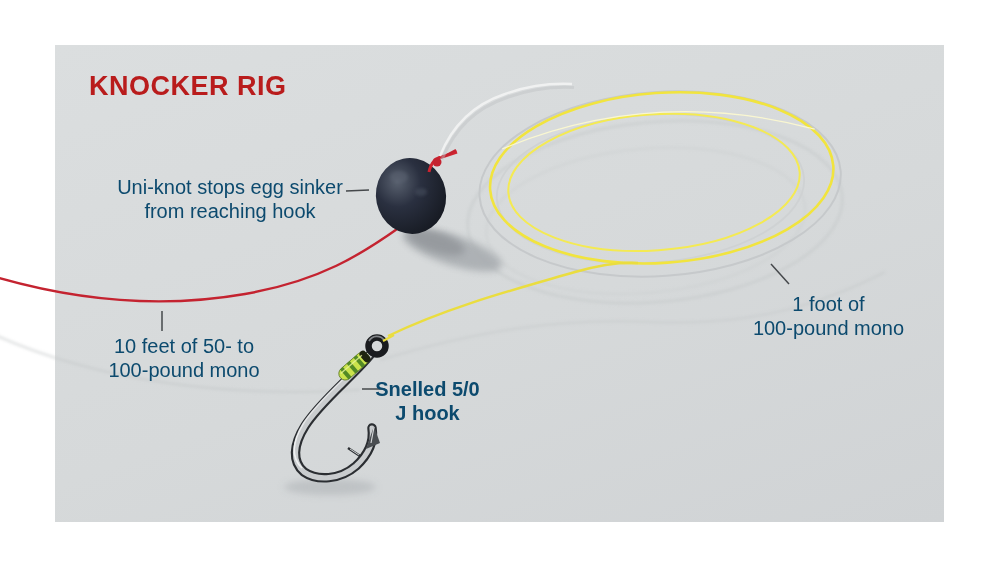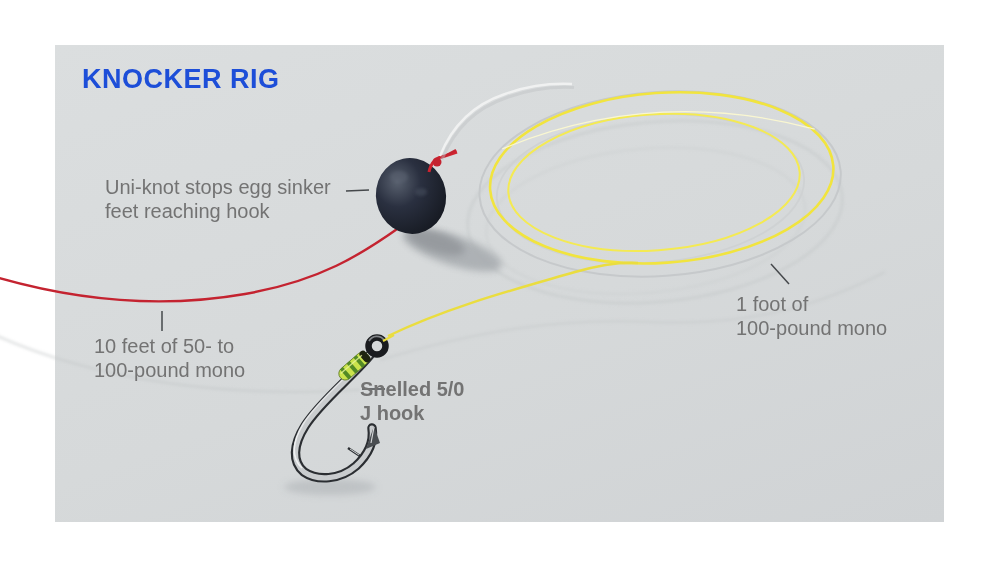--- a/index.html
+++ b/index.html
@@ -6,25 +6,26 @@
   .stage{
     position:relative;width:1000px;height:567px;background:#ffffff;
     font-family:"Liberation Sans", sans-serif;overflow:hidden;
   }
   .panel{
     position:absolute;left:55px;top:45px;width:889px;height:477px;
     background:linear-gradient(160deg,#dbdedf 0%,#d6d9da 55%,#d0d3d5 100%);
   }
   .art{position:absolute;left:0;top:0;width:1000px;height:567px;}
   .title{
-    position:absolute;left:81px;top:63px;margin:1px;
-    font-size:27px;font-weight:800;letter-spacing:.5px;color:#1d4ed8;
+    position:absolute;left:81px;top:63px;margin:8px;
+    font-size:27px;font-weight:800;letter-spacing:.5px;color:#b91c1c;
   }
   .callout{
-    position:absolute;color:#737373;font-size:20px;line-height:1.22;
+    position:absolute;color:#0c4a6e;font-size:20px;line-height:1.22;
+    text-align:center;
   }
   .callout span{display:block;}
   .cl-uniknot{left:105px;top:175px;width:250px;}
   .cl-mainline{left:94px;top:334px;width:180px;}
   .cl-leader{left:736px;top:284px;width:185px;margin-top:8px;}
   .cl-hook{left:360px;top:377px;width:135px;font-weight:bold;}
 </style>
 </head>
 <body>
 
@@ -122,21 +123,21 @@
       <path d="M 162,311 L 162,331"></path>
       <path d="M 771,264 L 789,284"></path>
       <path d="M 362,389 L 385,389"></path>
     </g>
   </svg>
 
   <h1 class="title">KNOCKER RIG</h1>
 
   <div class="callout cl-uniknot">
     <span>Uni-knot stops egg sinker</span>
-    <span>feet reaching hook</span>
+    <span>from reaching hook</span>
   </div>
 
   <div class="callout cl-mainline">
     <span>10 feet of 50- to</span>
     <span>100-pound mono</span>
   </div>
 
   <div class="callout cl-leader">
     <span>1 foot of</span>
     <span>100-pound mono</span>

